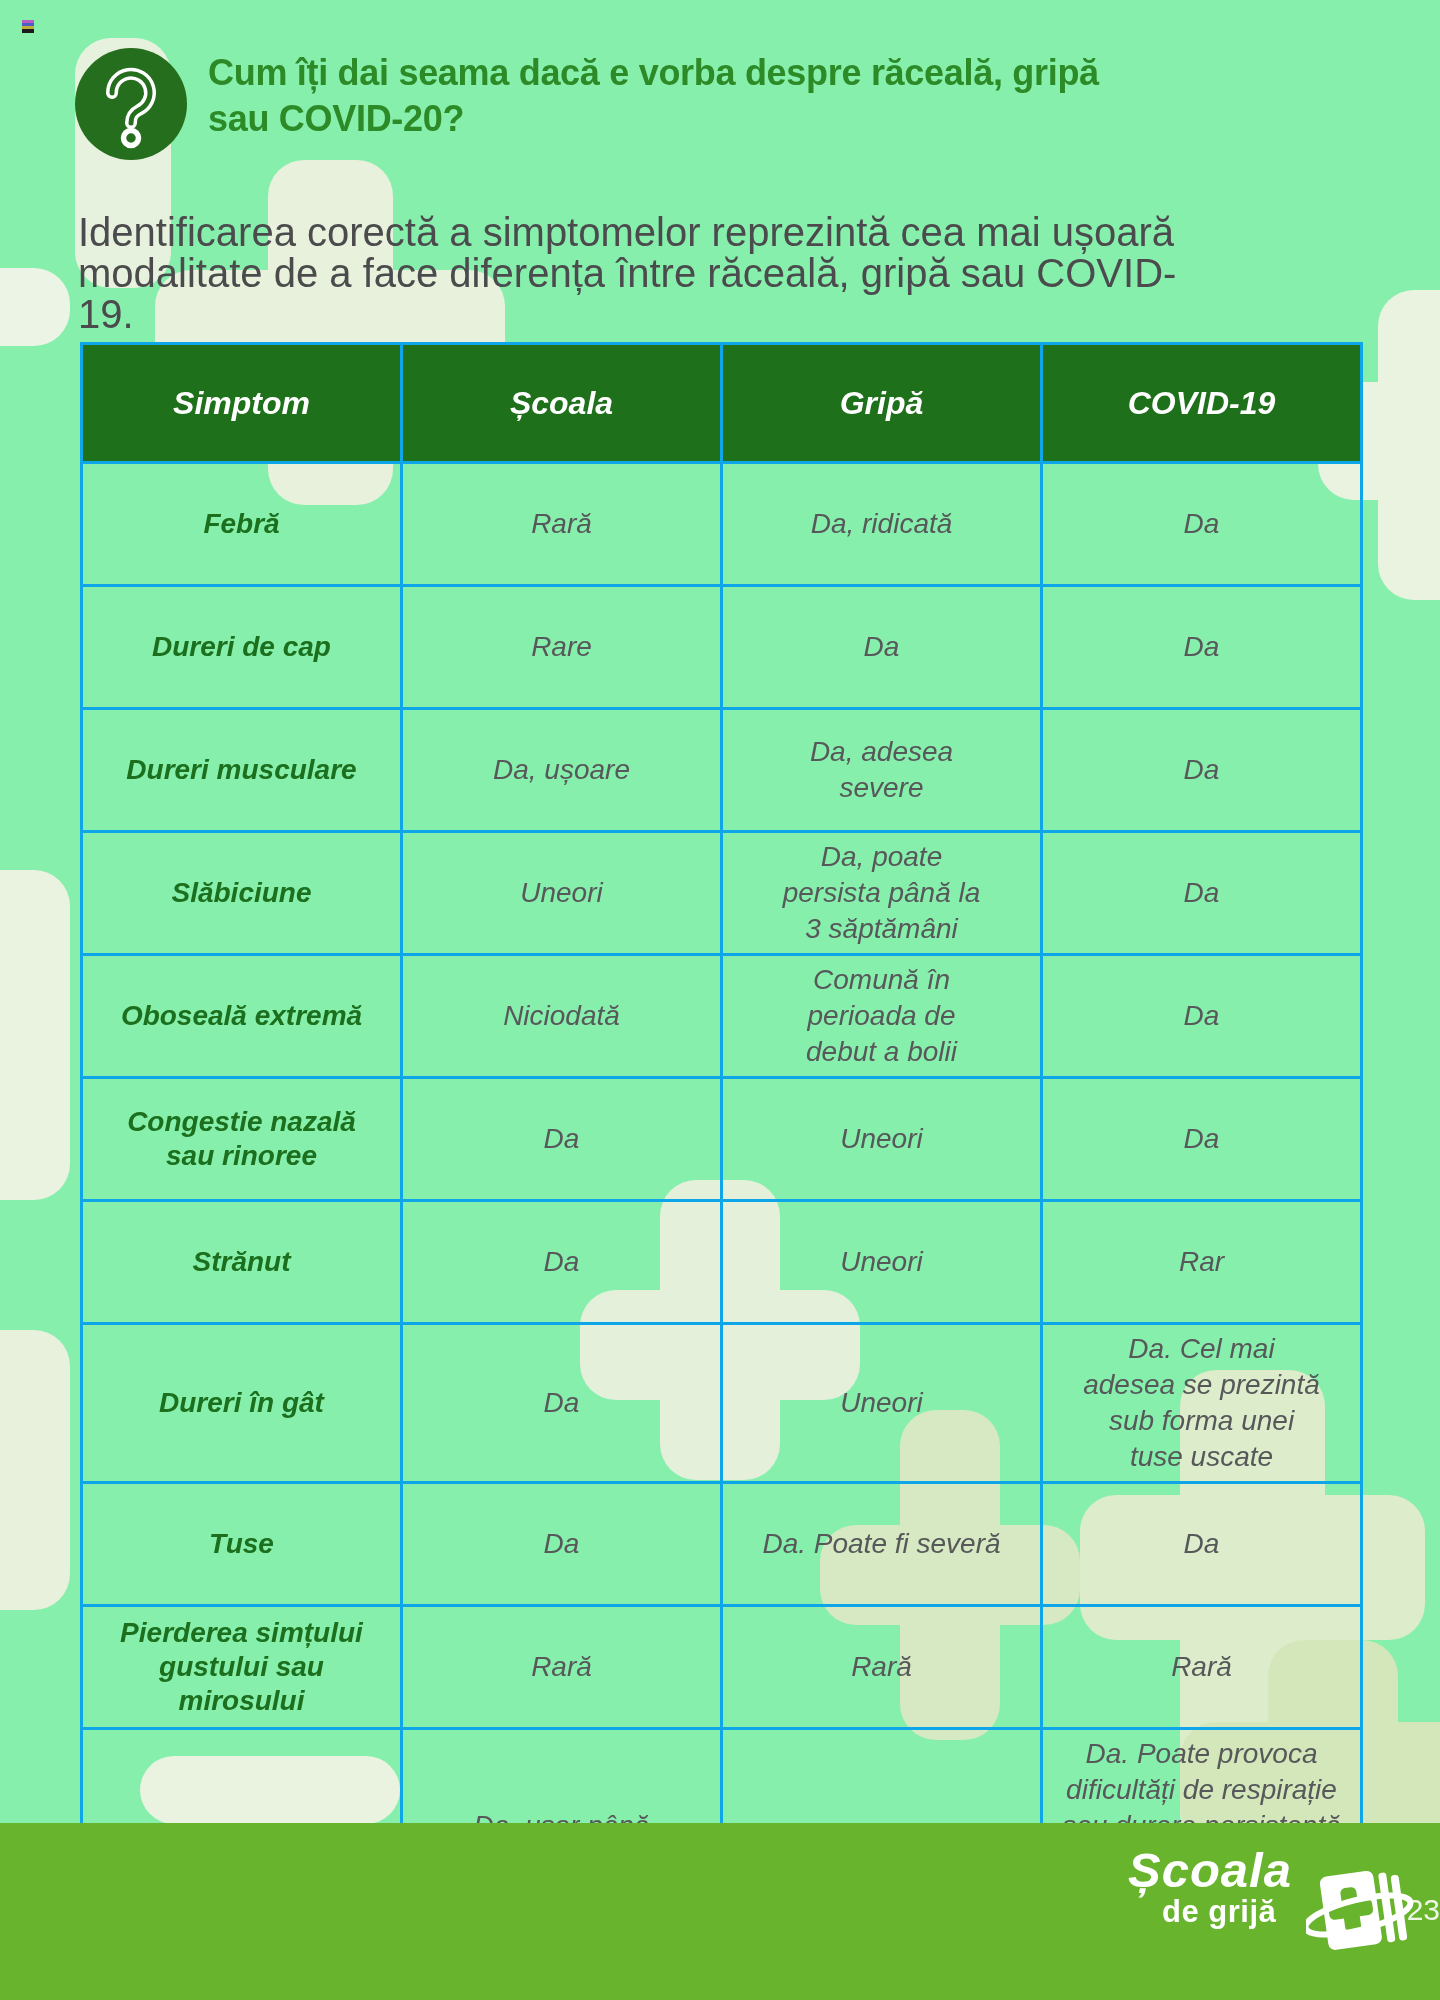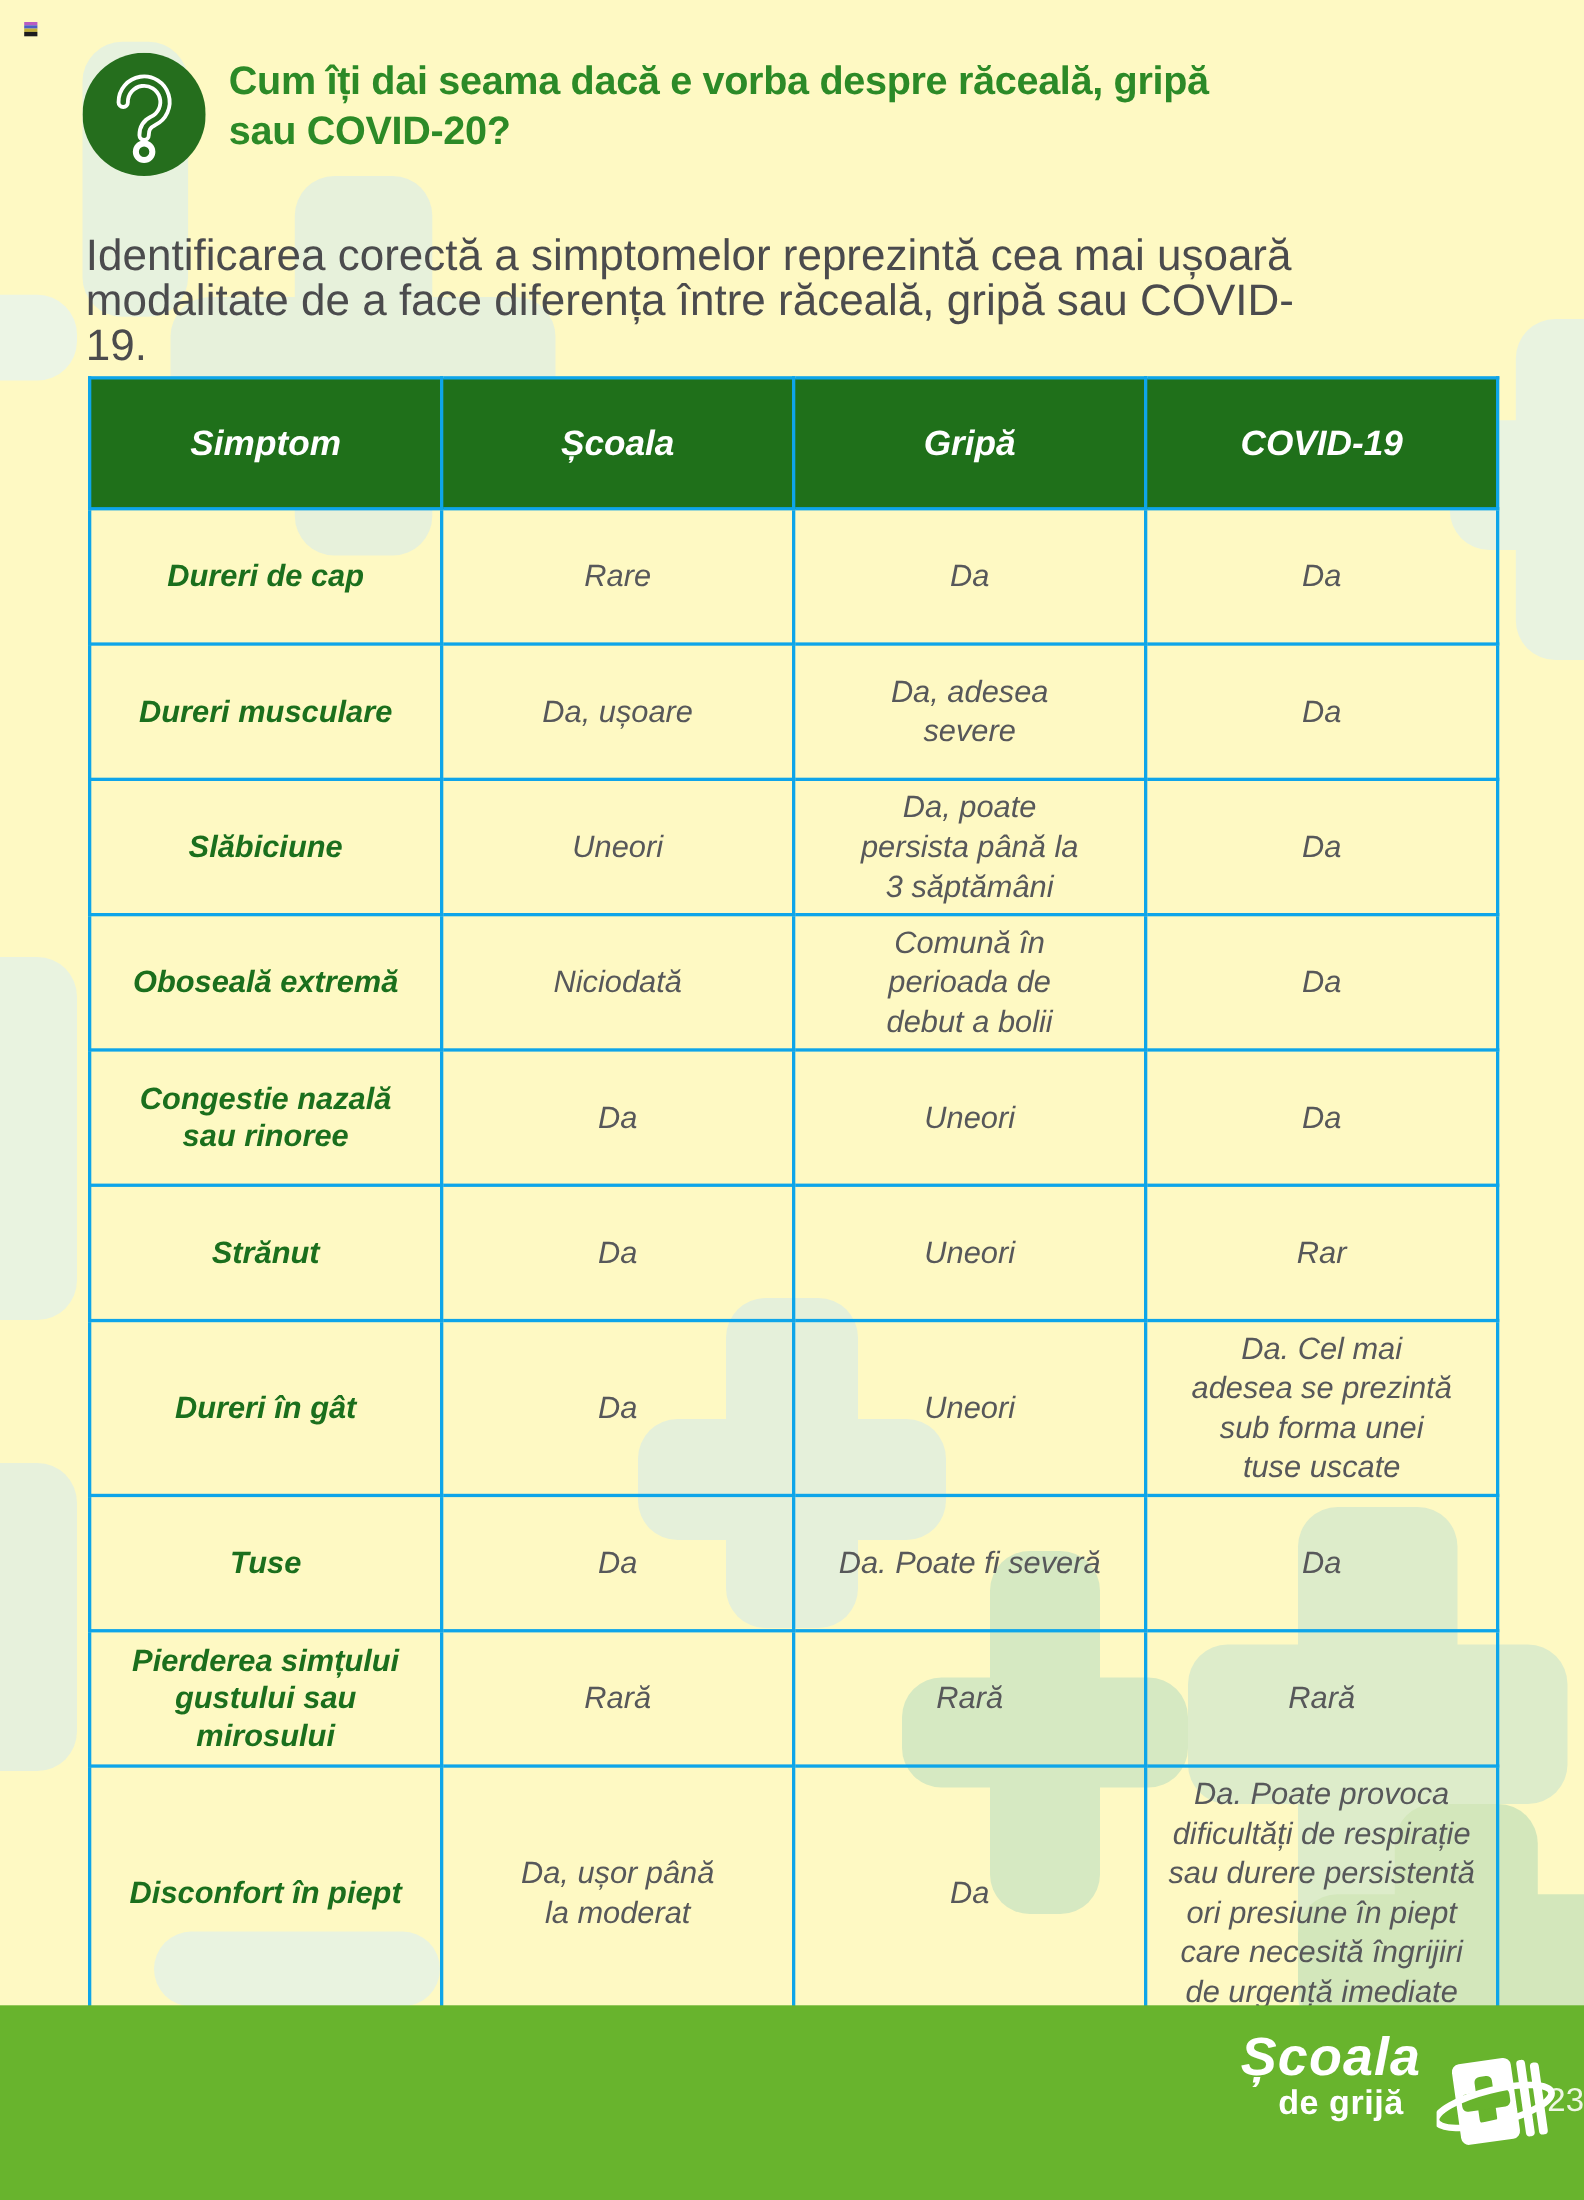--- a/index.html
+++ b/index.html
@@ -1,16 +1,16 @@
 <!DOCTYPE html>
 <html><head>
 <meta charset="utf-8">
 <style>
   html,body{margin:0;padding:0;}
-  .page{position:relative;width:1440px;height:2000px;overflow:hidden;background:#fef9c3;
+  .page{position:relative;width:1440px;height:2000px;overflow:hidden;background:#86efac;
         font-family:"Liberation Sans",sans-serif;}
   
   .dec{position:absolute;display:block;border-radius:36px;z-index:0;}
   
   .artifact{position:absolute;left:22px;top:20px;width:12px;height:13px;z-index:3;}
   .artifact i{display:block;width:100%;}
   
   .qicon{position:absolute;left:75px;top:48px;width:112px;height:112px;z-index:1;}
   .title{position:absolute;left:208px;top:50px;width:1000px;z-index:1;
          color:#2c8a27;font-size:36px;line-height:46px;font-weight:800;letter-spacing:-0.3px;}
@@ -102,20 +102,26 @@
         <col style="width:320px;">
       </colgroup>
     <tbody>
         <tr>
       <th>Simptom</th>
       <th>Școala</th>
       <th>Gripă</th>
       <th>COVID-19</th>
     </tr>
     <tr>
+      <td class="sym">Febră</td>
+      <td class="val">Rară</td>
+      <td class="val">Da, ridicată</td>
+      <td class="val">Da</td>
+    </tr>
+    <tr>
       <td class="sym">Dureri de cap</td>
       <td class="val">Rare</td>
       <td class="val">Da</td>
       <td class="val">Da</td>
     </tr>
     <tr>
       <td class="sym">Dureri musculare</td>
       <td class="val">Da, ușoare</td>
       <td class="val">
             <div class="cw mw160">Da, adesea severe</div>

